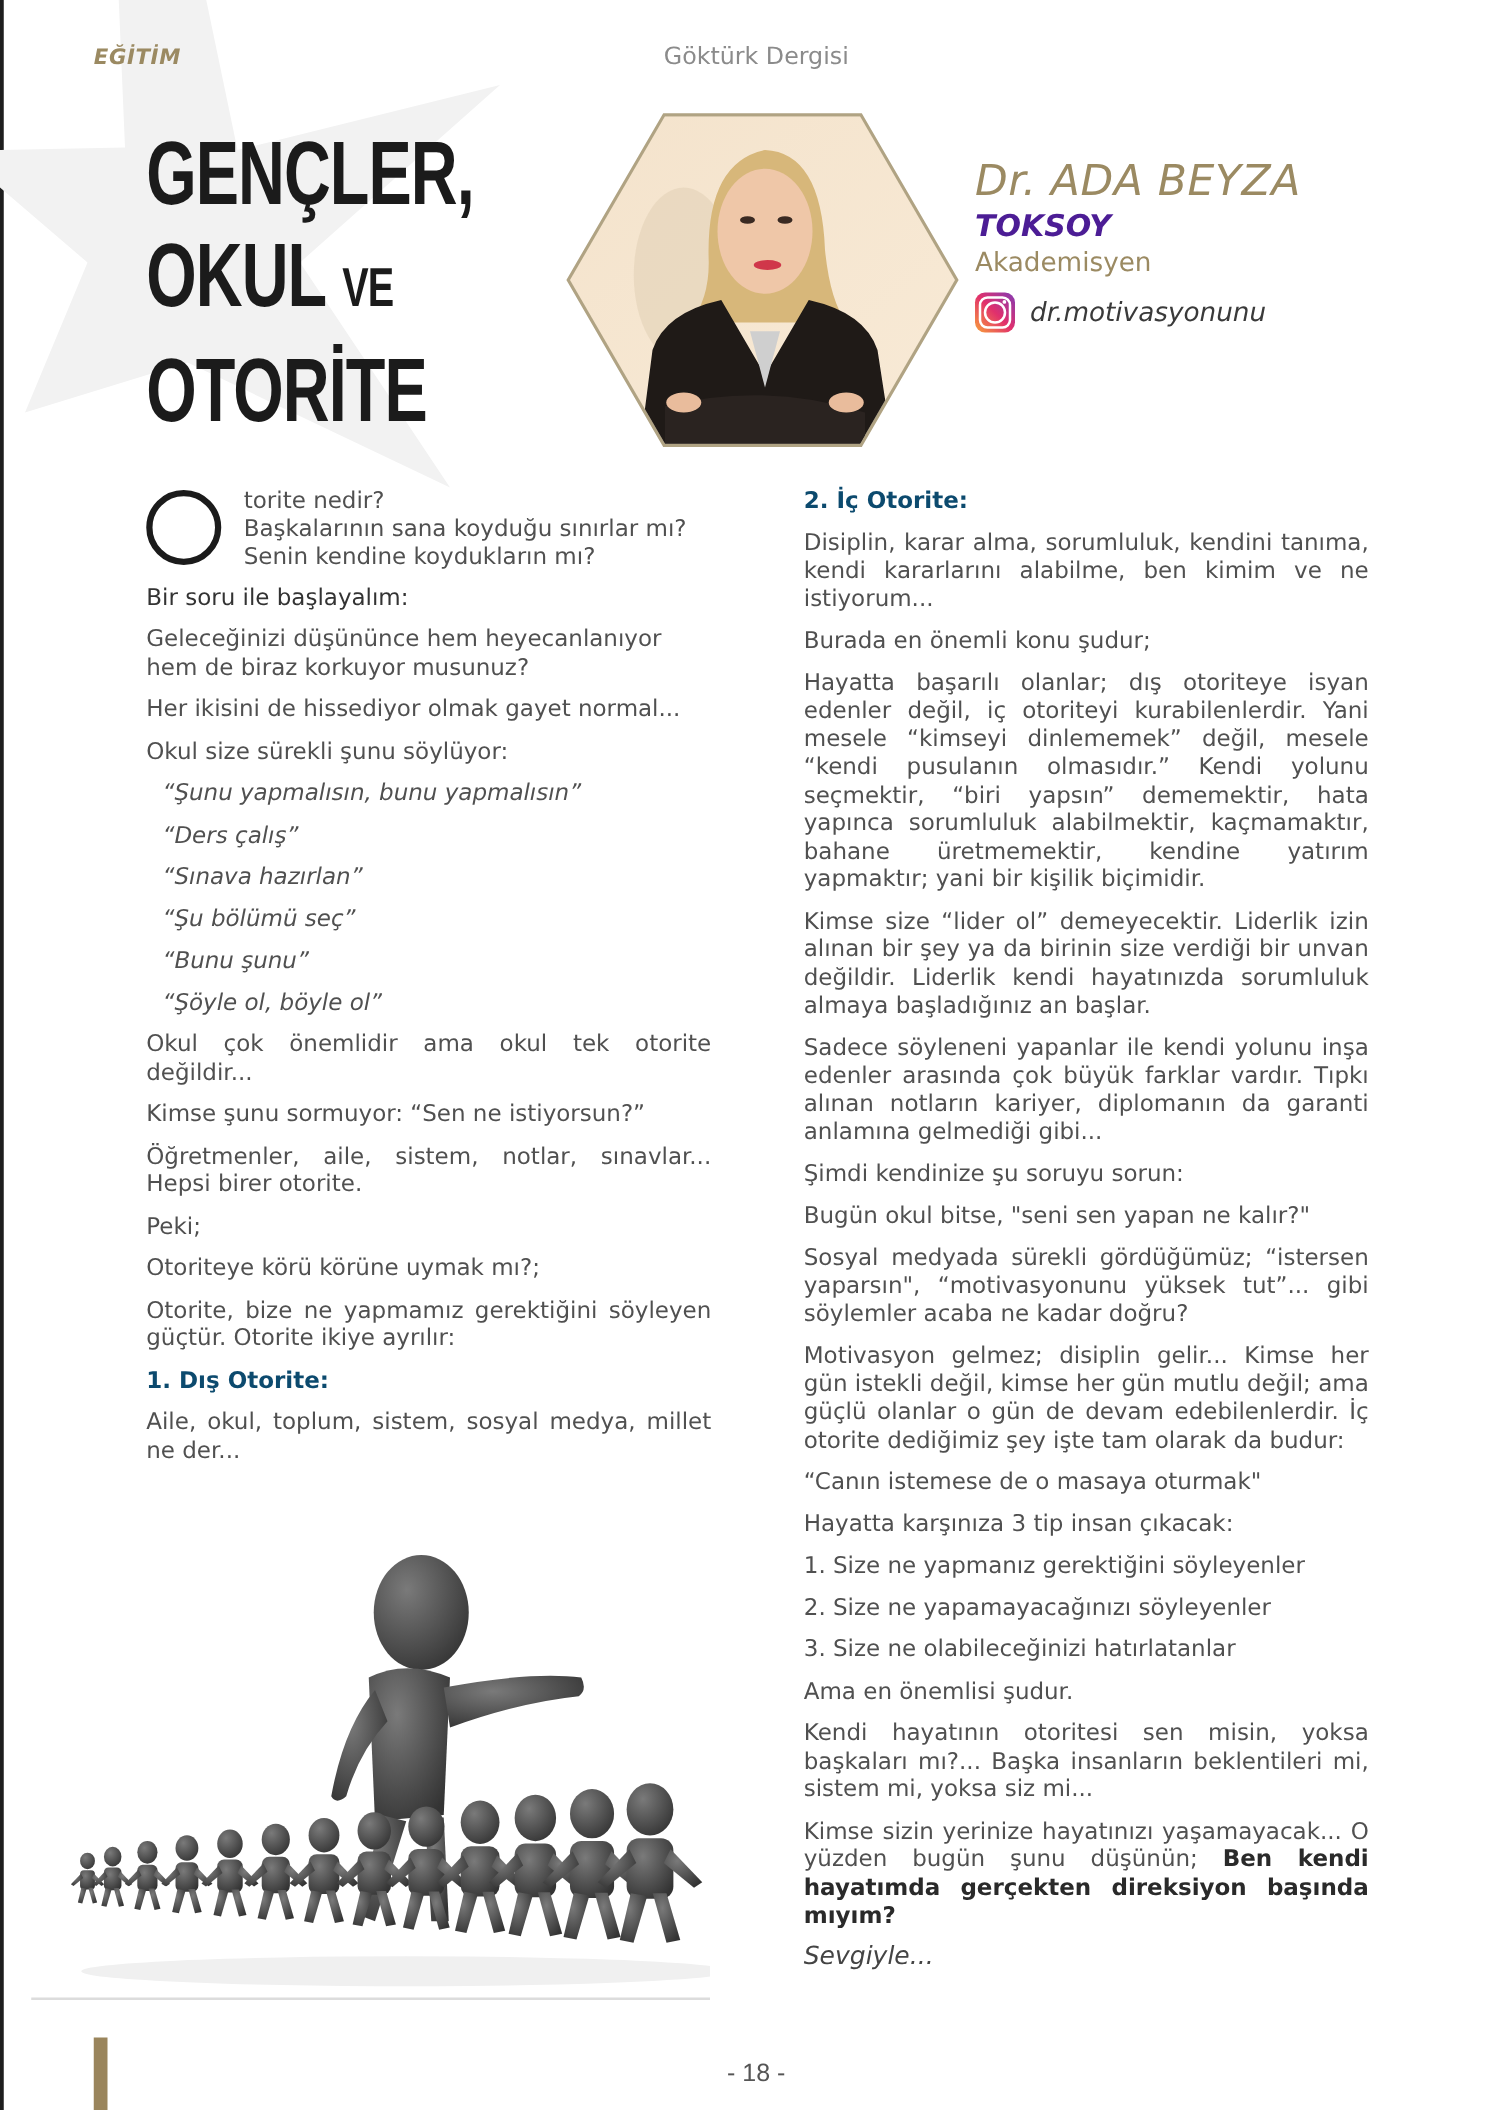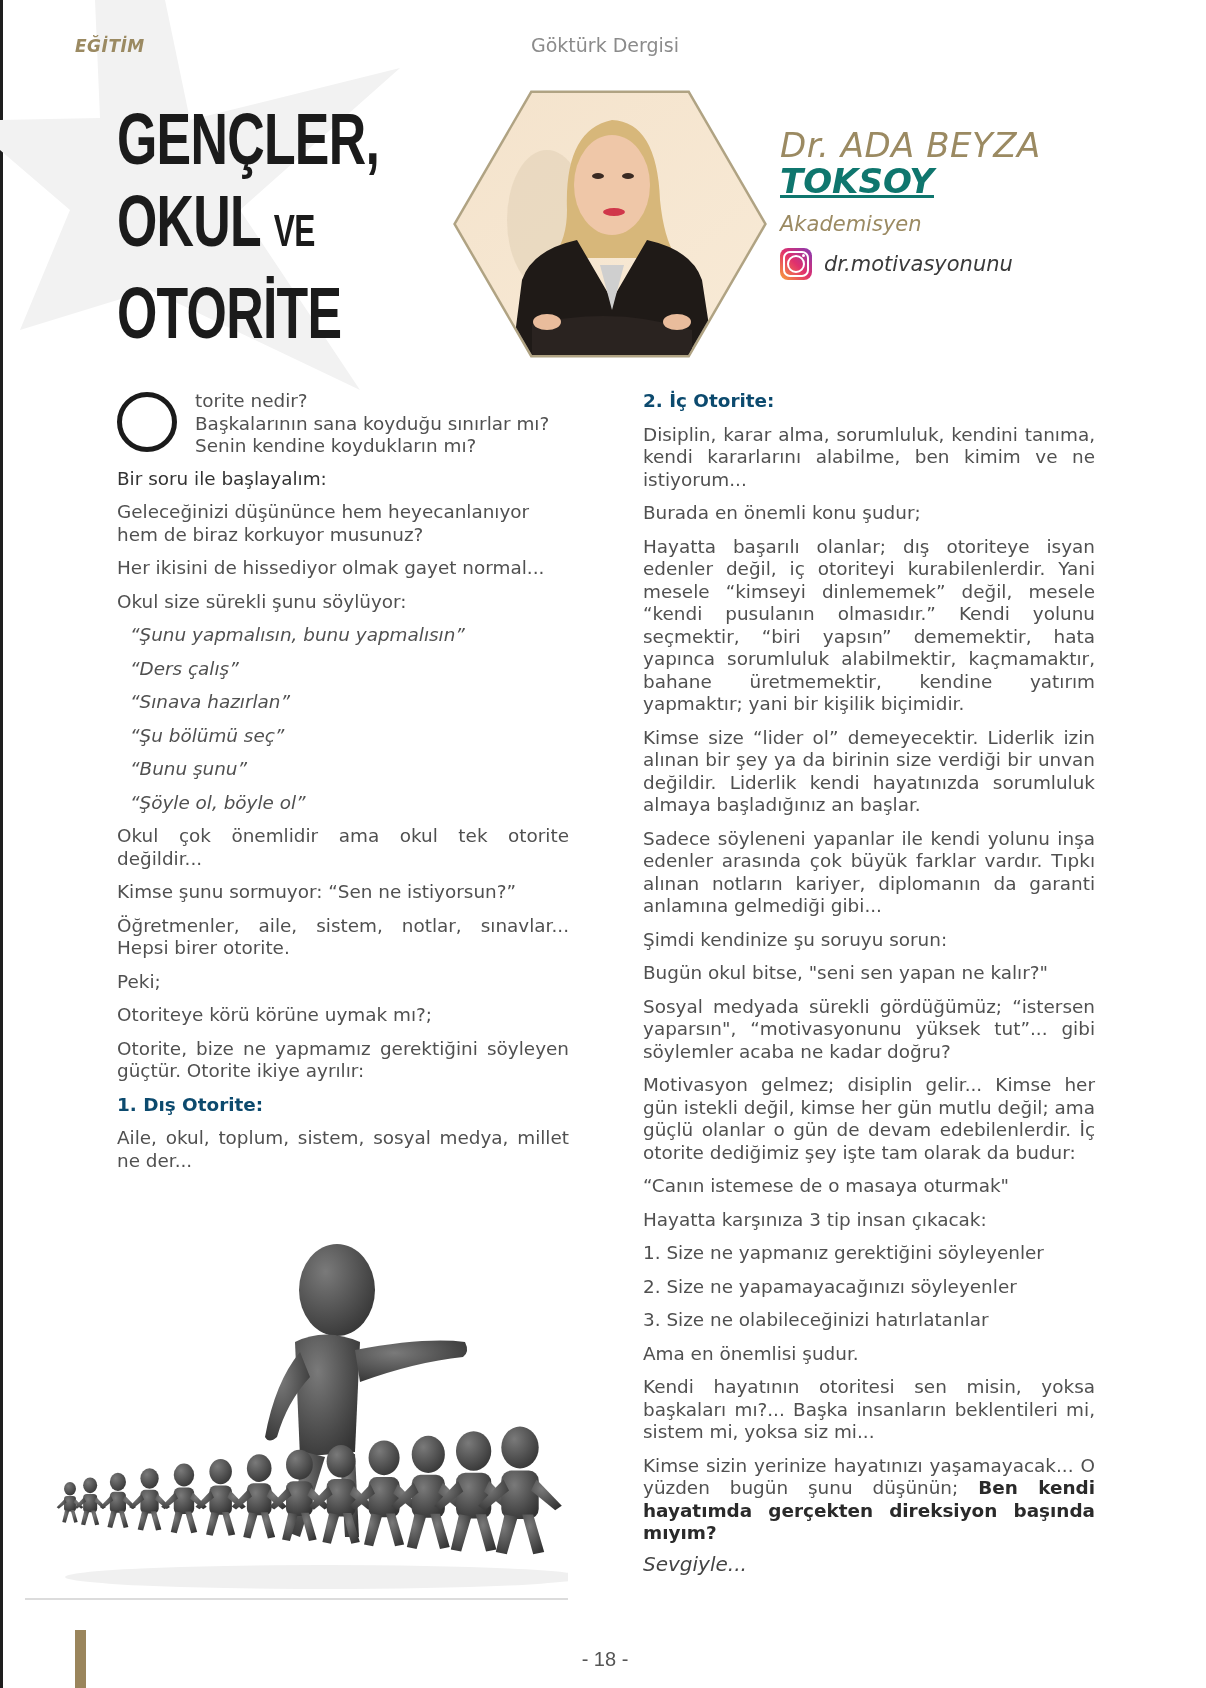--- a/index.html
+++ b/index.html
@@ -28,26 +28,26 @@
     letter-spacing: -1px;
   }
   .title .small { font-size: 44px; }
   .portrait { position: absolute; left: 452px; top: 90px; width: 316px; height: 268px; }
   .author { position: absolute; left: 780px; top: 126px; }
   .author-name1 {
     font-family: "DejaVu Sans", sans-serif; font-style: italic; font-size: 34px;
     color: #9b8a62; line-height: 38px; letter-spacing: 0.5px; white-space: nowrap;
   }
   .author-name2 {
-    font-family: "DejaVu Sans", sans-serif; font-style: italic; font-weight: bold; font-size: 34px;
-    color: #0f766e; line-height: 34px; text-decoration: underline;
+    font-family: "DejaVu Sans", sans-serif; font-style: italic; font-weight: bold; font-size: 24px;
+    color: #4c1d95; line-height: 34px;
   }
   .author-role {
-    font-family: "DejaVu Sans", sans-serif; font-style: italic; font-size: 21px;
-    color: #9b8a62; margin-top: 14px;
+    font-family: "DejaVu Sans", sans-serif; font-size: 21px;
+    color: #9b8a62; margin-top: 0;
   }
   .insta { display: flex; align-items: center; margin-top: 12px; }
   .insta-icon {
     width: 32px; height: 32px; border-radius: 8px;
     background: linear-gradient(45deg, #f9a13a 0%, #e1306c 50%, #833ab4 100%);
     position: relative; flex: none;
   }
   .insta-icon .ring { position: absolute; left: 7px; top: 7px; width: 14px; height: 14px; border: 2.5px solid #fff; border-radius: 50%; }
   .insta-icon .frame { position: absolute; left: 3px; top: 3px; width: 22px; height: 22px; border: 2.5px solid #fff; border-radius: 7px; }
   .insta-icon .dot { position: absolute; right: 7px; top: 6px; width: 3px; height: 3px; background: #fff; border-radius: 50%; }

